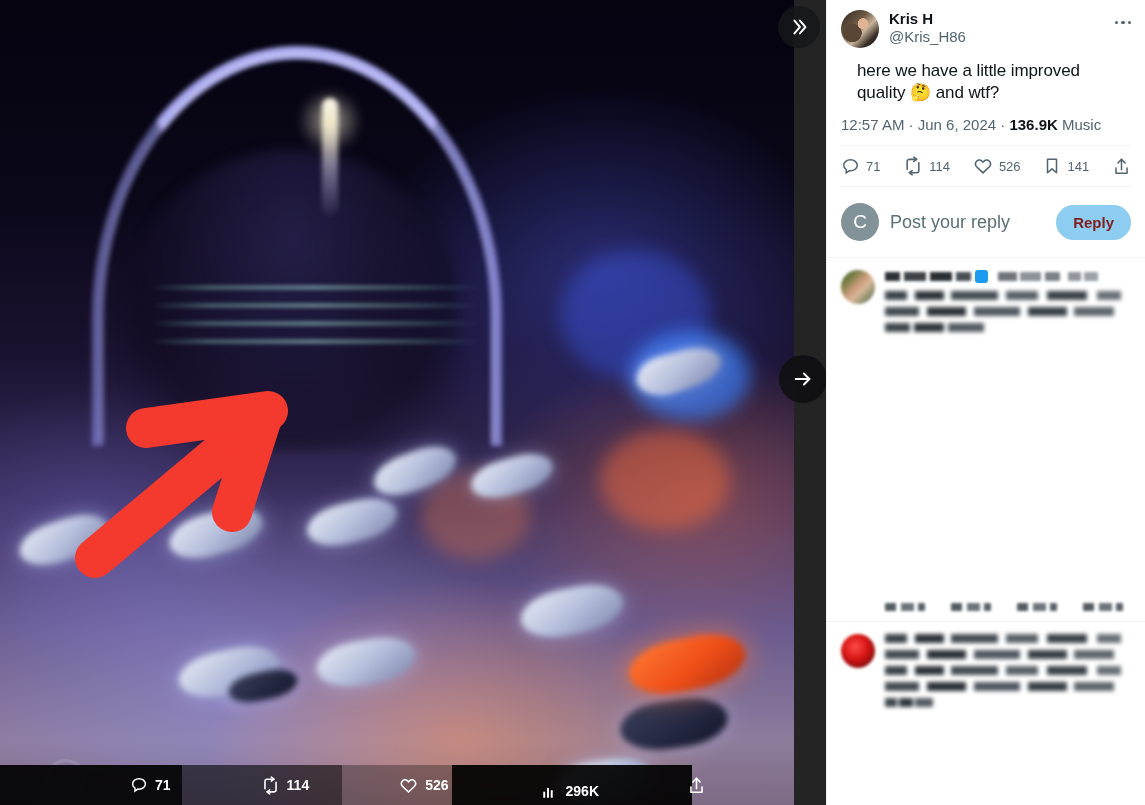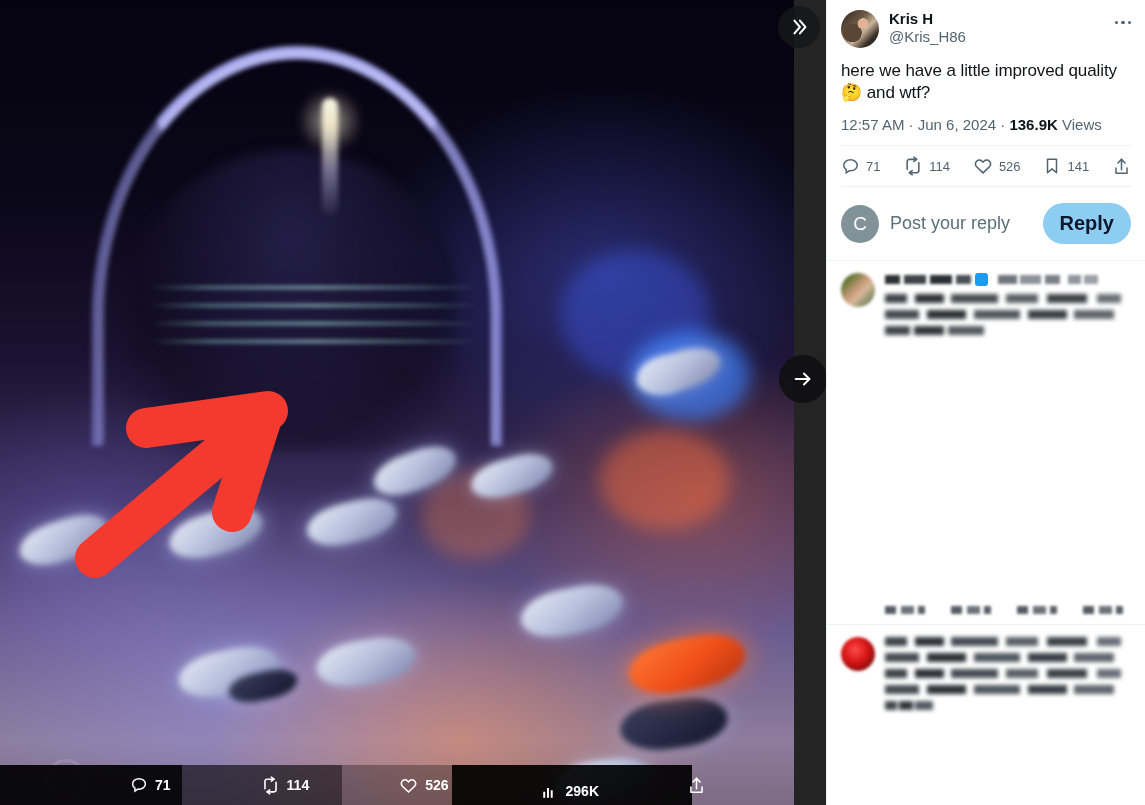--- a/index.html
+++ b/index.html
@@ -189,21 +189,21 @@
   .name-wrap { margin-left:10px; line-height:1.15; flex:1; min-width:0; }
   .disp-name { font-size:15px; font-weight:bold; color:#0f1419; }
   .handle { font-size:15px; color:#536471; margin-top:1px; }
   .dots {
     width:30px; height:22px; display:flex; align-items:center; justify-content:flex-end;
     gap:3px; cursor:pointer; flex:0 0 auto; padding-top:3px;
   }
   .dots i { width:3.5px; height:3.5px; border-radius:50%; background:#536471; display:block; }
 
   .tw-text {
-    padding:12px 14px 0 14px;
+    padding:12px 14px 0 30px;
     font-size:17px; line-height:22px; color:#0f1419;
     letter-spacing:-0.1px;
   }
   .tw-meta {
     padding:12px 14px 12px 14px;
     font-size:15px; color:#536471;
   }
   .tw-meta b { color:#0f1419; font-weight:bold; }
 
   .tw-actions {
@@ -217,21 +217,21 @@
     display:flex; align-items:center; gap:11px;
     padding:16px 14px; border-bottom:1px solid #eff3f4;
   }
   .c-avatar {
     width:38px; height:38px; border-radius:50%; flex:0 0 38px;
     background:#829299; color:#fff; font-size:19px;
     display:flex; align-items:center; justify-content:center;
   }
   .c-ph { flex:1; font-size:18px; color:#5b6f78; cursor:text; }
   .reply-btn {
-    background:#8ecdf2; color:#0f172a; font-size:20px; font-weight:bold;
+    background:#8ecdf2; color:#7f1d1d; font-size:15px; font-weight:bold;
     border:none; border-radius:999px; padding:9px 17px; cursor:pointer;
   }
 
   
   .reply-row { display:flex; gap:10px; padding:12px 14px 10px 14px; }
   .r-avatar { width:34px; height:34px; border-radius:50%; flex:0 0 34px; }
   .r-avatar.green {
     background:
       linear-gradient(135deg, #4a5f2c 0%, #6d7a3e 22%, #c99a78 46%, #d8b79a 60%, #8a8f6a 80%, #3f4a28 100%);
     filter:blur(1.6px);
@@ -433,21 +433,21 @@
       <div class="dots">
         <i></i>
           <i></i>
           <i></i>
       </div>
     </div>
 
     <div class="tw-text">here we have a little improved quality 🤔 and wtf?</div>
 
     <div class="tw-meta">
-      <span>12:57 AM · Jun 6, 2024 · </span><b>136.9K</b><span> Views</span>
+      <span>12:57 AM · Jun 6, 2024 · </span><b>136.9K</b><span> Music</span>
     </div>
 
     <div class="tw-actions">
       <div class="act">
         <svg width="19" height="19" viewBox="0 0 24 24" fill="none" stroke="#536471" stroke-width="1.9">
           <path d="M12 3.5c-4.7 0-8.5 3.1-8.5 7 0 2.2 1.2 4.2 3.1 5.5v4l3.9-2.6c.5.1 1 .1 1.5.1 4.7 0 8.5-3.1 8.5-7s-3.8-7-8.5-7z"></path>
         </svg>
         <span>71</span>
       </div>
       <div class="act">

